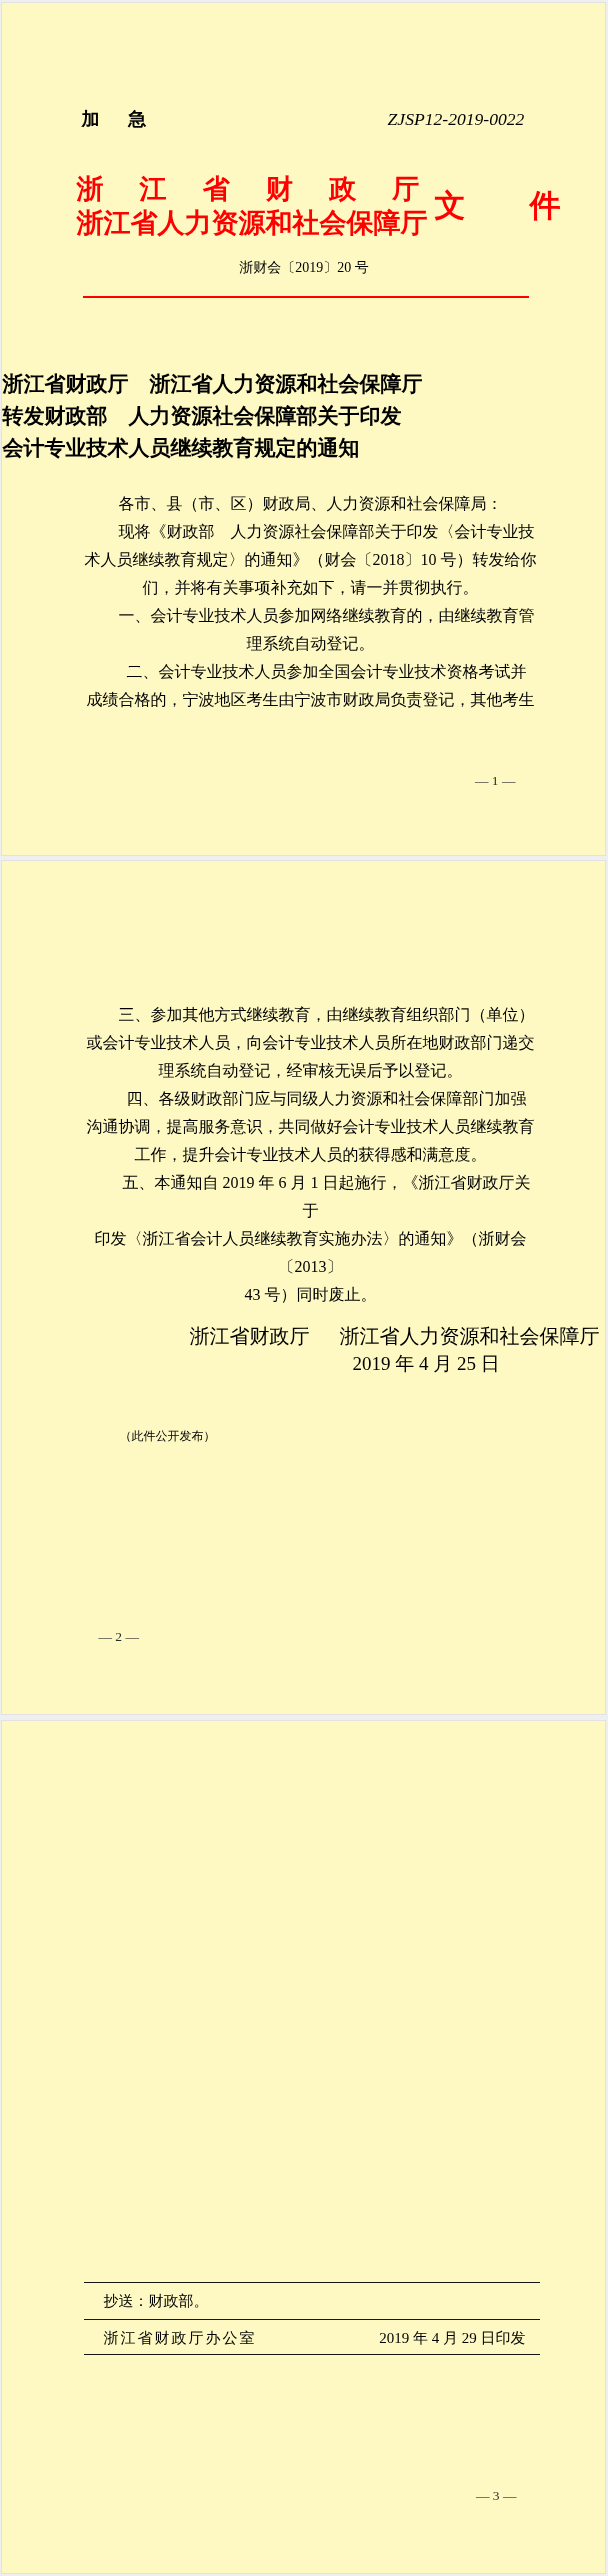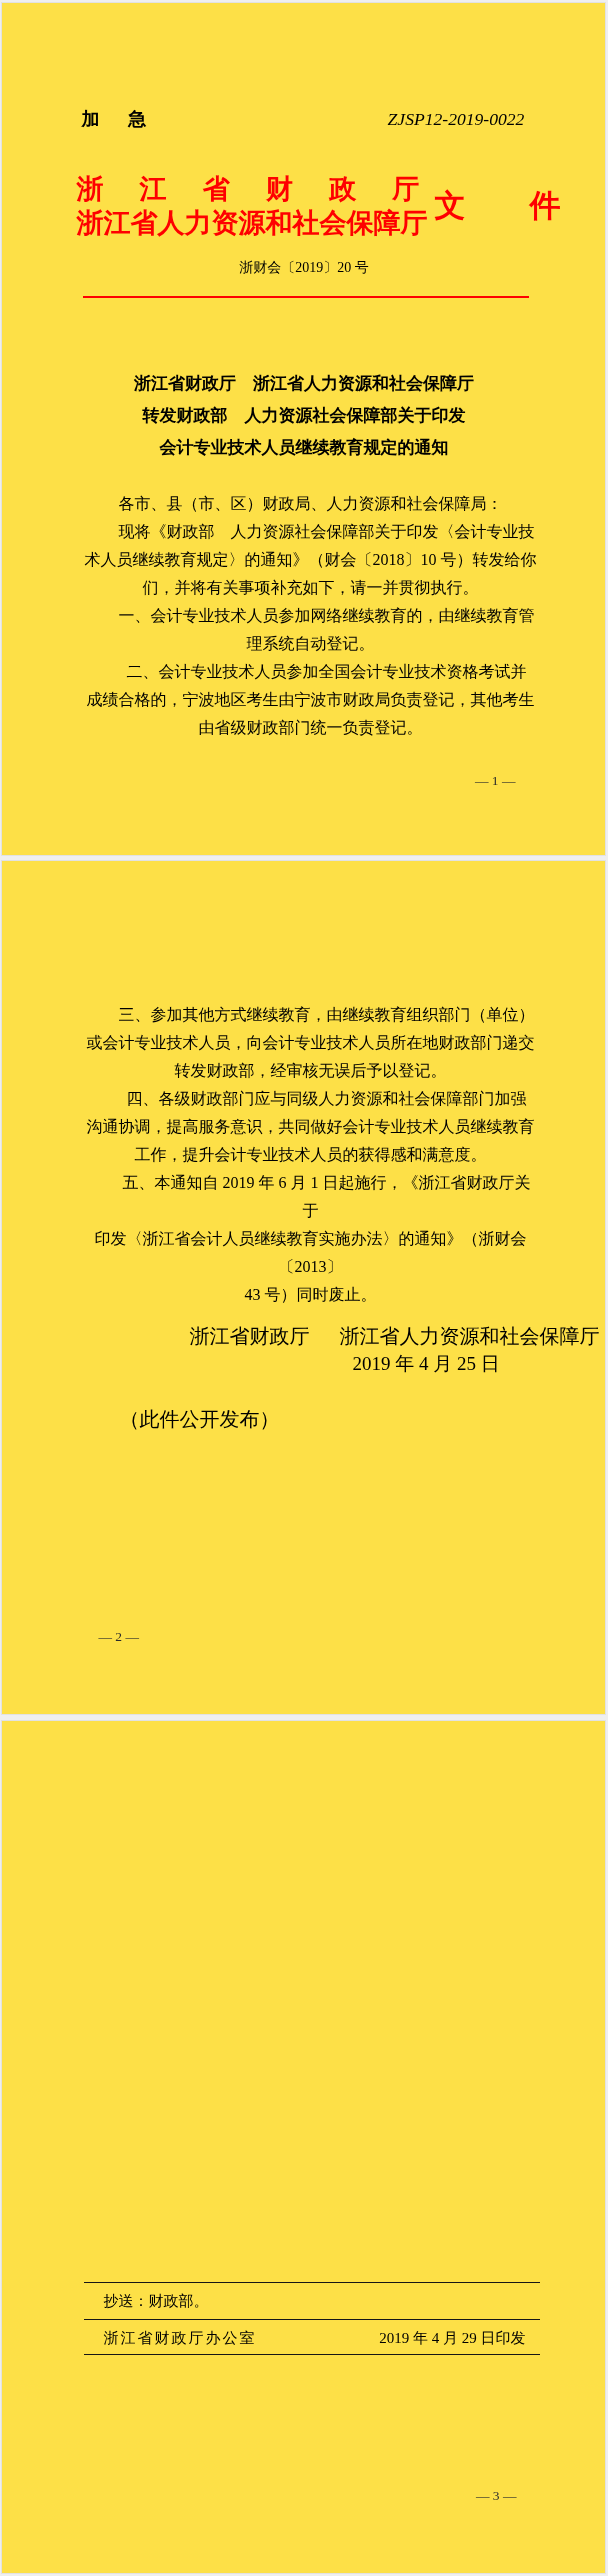--- a/index.html
+++ b/index.html
@@ -3,21 +3,21 @@
 <meta charset="utf-8">
 <style>
   html,body{margin:0;padding:0;}
   body{
     width:608px;height:2576px;position:relative;
     background:#efefef;
     font-family:"Liberation Serif","DejaVu Serif",serif;
     color:#000;
   }
   .page{
-    position:absolute;left:1.4px;width:605px;background:#fde047;
+    position:absolute;left:1.4px;width:605px;background:#fef9c3;
     border:0.7px solid #e2e2e2;box-sizing:border-box;
   }
   #page-1{top:2px;height:854px;}
   #page-2{top:860px;height:855px;}
   #page-3{top:1720px;height:854px;}
 
   .abs{position:absolute;}
 
   
   .urgency{
@@ -35,38 +35,38 @@
   }
   .rh-label{
     width:126px;margin-left:15px;display:flex;justify-content:space-between;
     color:#fe0000;font-weight:bold;font-size:31px;line-height:68px;height:68px;
     align-items:center;
   }
   .doc-number{top:256px;left:0;width:100%;text-align:center;font-size:14px;line-height:1.3;}
   .red-rule{top:293px;left:81px;width:446px;height:2px;background:#fe0000;}
 
   .doc-title{
-    top:365px;left:0;width:100%;text-align:center;
+    top:365px;left:0;width:100%;text-align:left;
     font-family:"Liberation Sans","DejaVu Sans",sans-serif;
-    font-weight:bold;font-size:17px;line-height:32px;
+    font-weight:bold;font-size:21px;line-height:32px;
   }
 
   .body-text{left:81px;width:454px;font-size:16px;line-height:28px;text-align:center;}
   #page-1 .body-text{top:487px;}
   #page-2 .body-text{top:112px;margin-top:28px;}
 
   .page-no{font-size:13.5px;color:#2b2b2b;line-height:1;}
   .page-no-1{top:771px;right:90px;}
   .page-no-2{top:769px;left:96px;}
   .page-no-3{top:768px;right:89px;}
 
   
   .signature-row{top:462px;left:187px;display:flex;gap:30px;font-size:20px;line-height:1.3;}
   .signature-date{top:491px;left:350px;font-size:19px;line-height:1.3;}
-  .public-note{top:545px;left:117px;font-size:20px;line-height:1.3;}
+  .public-note{top:568px;left:117px;font-size:12px;line-height:1.3;}
 
   
   .footer-rule{left:82px;width:456px;height:1.4px;background:#161616;}
   .rule-1{top:561px;}
   .rule-2{top:598px;}
   .rule-3{top:633px;}
   .cc-line{top:571px;left:101px;font-size:15px;line-height:1.3;}
   .issuer-office{top:608px;left:101px;font-size:15px;line-height:1.3;letter-spacing:2px;}
   .print-date{top:608px;right:80px;font-size:15px;line-height:1.3;}
 </style>
@@ -120,31 +120,30 @@
 
   <div class="abs body-text">
       <div>各市、县（市、区）财政局、人力资源和社会保障局：</div>
       <div>　　现将《财政部　人力资源社会保障部关于印发〈会计专业技</div>
       <div>术人员继续教育规定〉的通知》（财会〔2018〕10 号）转发给你</div>
       <div>们，并将有关事项补充如下，请一并贯彻执行。</div>
       <div>　　一、会计专业技术人员参加网络继续教育的，由继续教育管</div>
       <div>理系统自动登记。</div>
       <div>　　二、会计专业技术人员参加全国会计专业技术资格考试并</div>
       <div>成绩合格的，宁波地区考生由宁波市财政局负责登记，其他考生</div>
-      <div>由省级财政部门统一负责登记。</div>
     </div>
 
   <div class="abs page-no page-no-1">— 1 —</div>
 </div>
 
 <div class="page" id="page-2">
   <div class="abs body-text">
       <div>　　三、参加其他方式继续教育，由继续教育组织部门（单位）</div>
       <div>或会计专业技术人员，向会计专业技术人员所在地财政部门递交</div>
-      <div>转发财政部，经审核无误后予以登记。</div>
+      <div>理系统自动登记，经审核无误后予以登记。</div>
       <div>　　四、各级财政部门应与同级人力资源和社会保障部门加强</div>
       <div>沟通协调，提高服务意识，共同做好会计专业技术人员继续教育</div>
       <div>工作，提升会计专业技术人员的获得感和满意度。</div>
       <div>　　五、本通知自 2019 年 6 月 1 日起施行，《浙江省财政厅关于</div>
       <div>印发〈浙江省会计人员继续教育实施办法〉的通知》（浙财会〔2013〕</div>
       <div>43 号）同时废止。</div>
     </div>
 
   <div class="abs signature-row">
     <span>浙江省财政厅</span>

